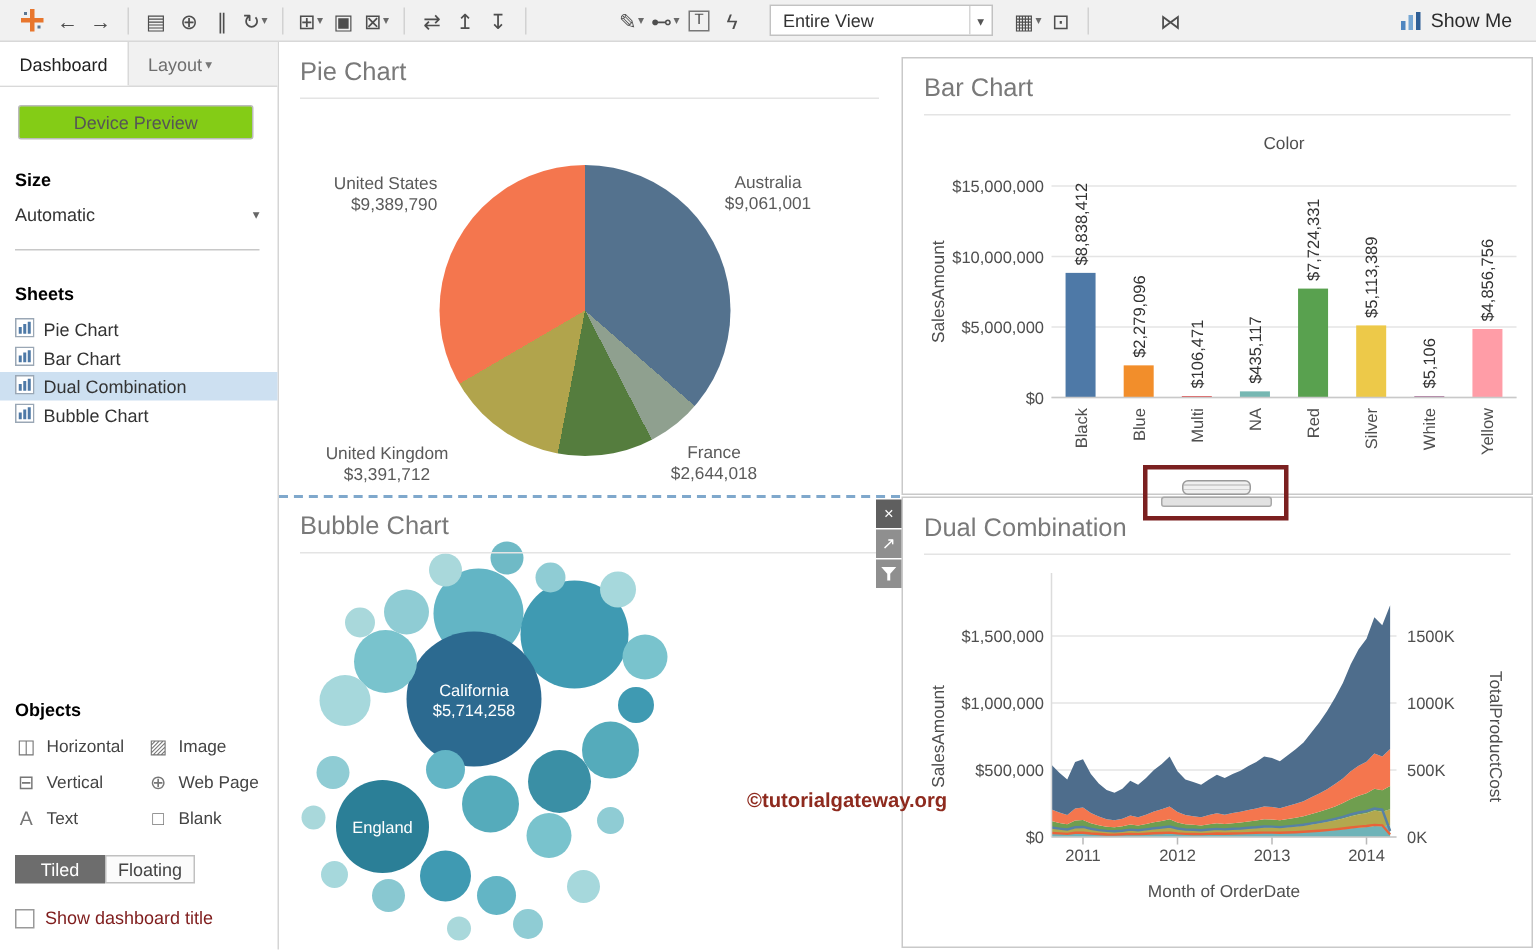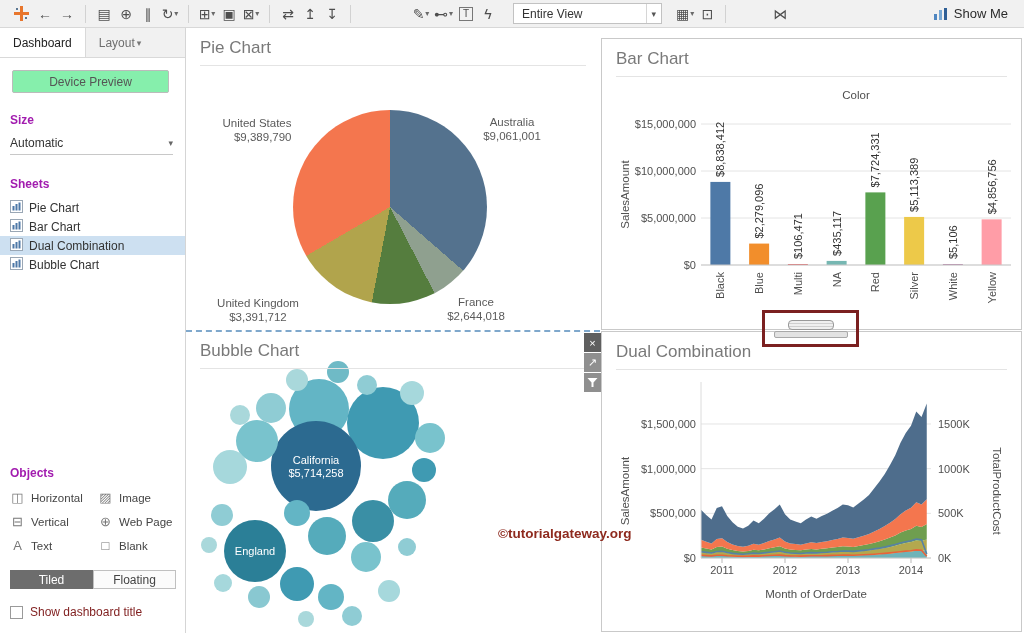--- a/index.html
+++ b/index.html
@@ -21,33 +21,33 @@
   .grp-share { margin-left:36px; }
   .show-me { display:flex; align-items:center; gap:6px; margin-left:auto; margin-right:8px; font-size:13px; color:#2b2b2b; }
 
   
   .main-row { display:flex; flex:1; min-height:0; }
   .sidebar { width:186px; flex:0 0 186px; background:#fff; border-right:1px solid #d5d5d5; display:flex; flex-direction:column; font-size:12px; }
   .pane-tabs { display:flex; align-items:center; height:30px; background:#f1f1f1; border-bottom:1px solid #d9d9d9; }
   .pane-tab { padding:0 13px; height:100%; display:flex; align-items:center; color:#6e6e6e; }
   .pane-tab.active { background:#fff; color:#222; border-right:1px solid #d9d9d9; }
   .pane-caret { font-size:9px; color:#777; margin-left:2px; }
-  .device-preview { margin:12px 16px 0 12px; height:23px; border:1px solid #bbb; border-radius:2px; background:#86efac; color:#555; font-size:12px; display:flex; align-items:center; justify-content:center; }
-  .section-label { margin:20px 0 0 10px; font-weight:bold; color:#a21caf; font-size:12px; }
-  .size-row { margin:9px 12px 0 10px; padding-bottom:4px; border-bottom:1px solid #c8c8c8; display:flex; justify-content:space-between; align-items:center; color:#333; }
+  .device-preview { margin:12px 16px 0 12px; height:23px; border:1px solid #bbb; border-radius:2px; background:#84cc16; color:#555; font-size:12px; display:flex; align-items:center; justify-content:center; }
+  .section-label { margin:20px 0 0 10px; font-weight:bold; color:#000000; font-size:12px; }
+  .size-row { margin:9px 12px 0 10px; padding-bottom:16px; border-bottom:1px solid #c8c8c8; display:flex; justify-content:space-between; align-items:center; color:#333; }
   .size-caret { font-size:9px; color:#666; }
   .sheets-list { margin-top:7px; }
   .sheet-item { height:19px; display:flex; align-items:center; gap:6px; padding-left:10px; color:#333; }
   .sheet-item.selected { background:#cde0f1; }
   .objects-label { margin-top:auto; }
   .objects-grid { margin:7px 0 0 10px; display:grid; grid-template-columns:88px 78px; row-gap:3px; }
   .obj-item { height:21px; display:flex; align-items:center; gap:6px; font-size:11.5px; color:#444; }
   .obj-icon { width:15px; text-align:center; color:#777; font-size:13px; }
   .mode-row { margin:14px 0 0 10px; display:flex; }
-  .mode-btn { width:83px; height:19px; font-size:12px; display:flex; align-items:center; justify-content:center; }
+  .mode-btn { width:60px; height:19px; font-size:12px; display:flex; align-items:center; justify-content:center; }
   .mode-btn.tiled { background:#6d6d6d; color:#fff; }
   .mode-btn.floating { background:#fbfbfb; border:1px solid #c0c0c0; color:#444; }
   .cb-row { margin:16px 0 14px 10px; display:flex; align-items:center; gap:7px; color:#7f1d1d; }
   .cb { width:13px; height:13px; border:1px solid #9a9a9a; background:#fff; }
 
   
   .canvas { position:relative; flex:1; background:#fff; overflow:hidden; }
   .panel { position:absolute; background:#fff; }
   .pie-panel { left:0; top:0; width:414px; height:303px; }
   .bar-panel { left:415px; top:10px; width:421px; height:292px; border:1px solid #c9c9c9; }

